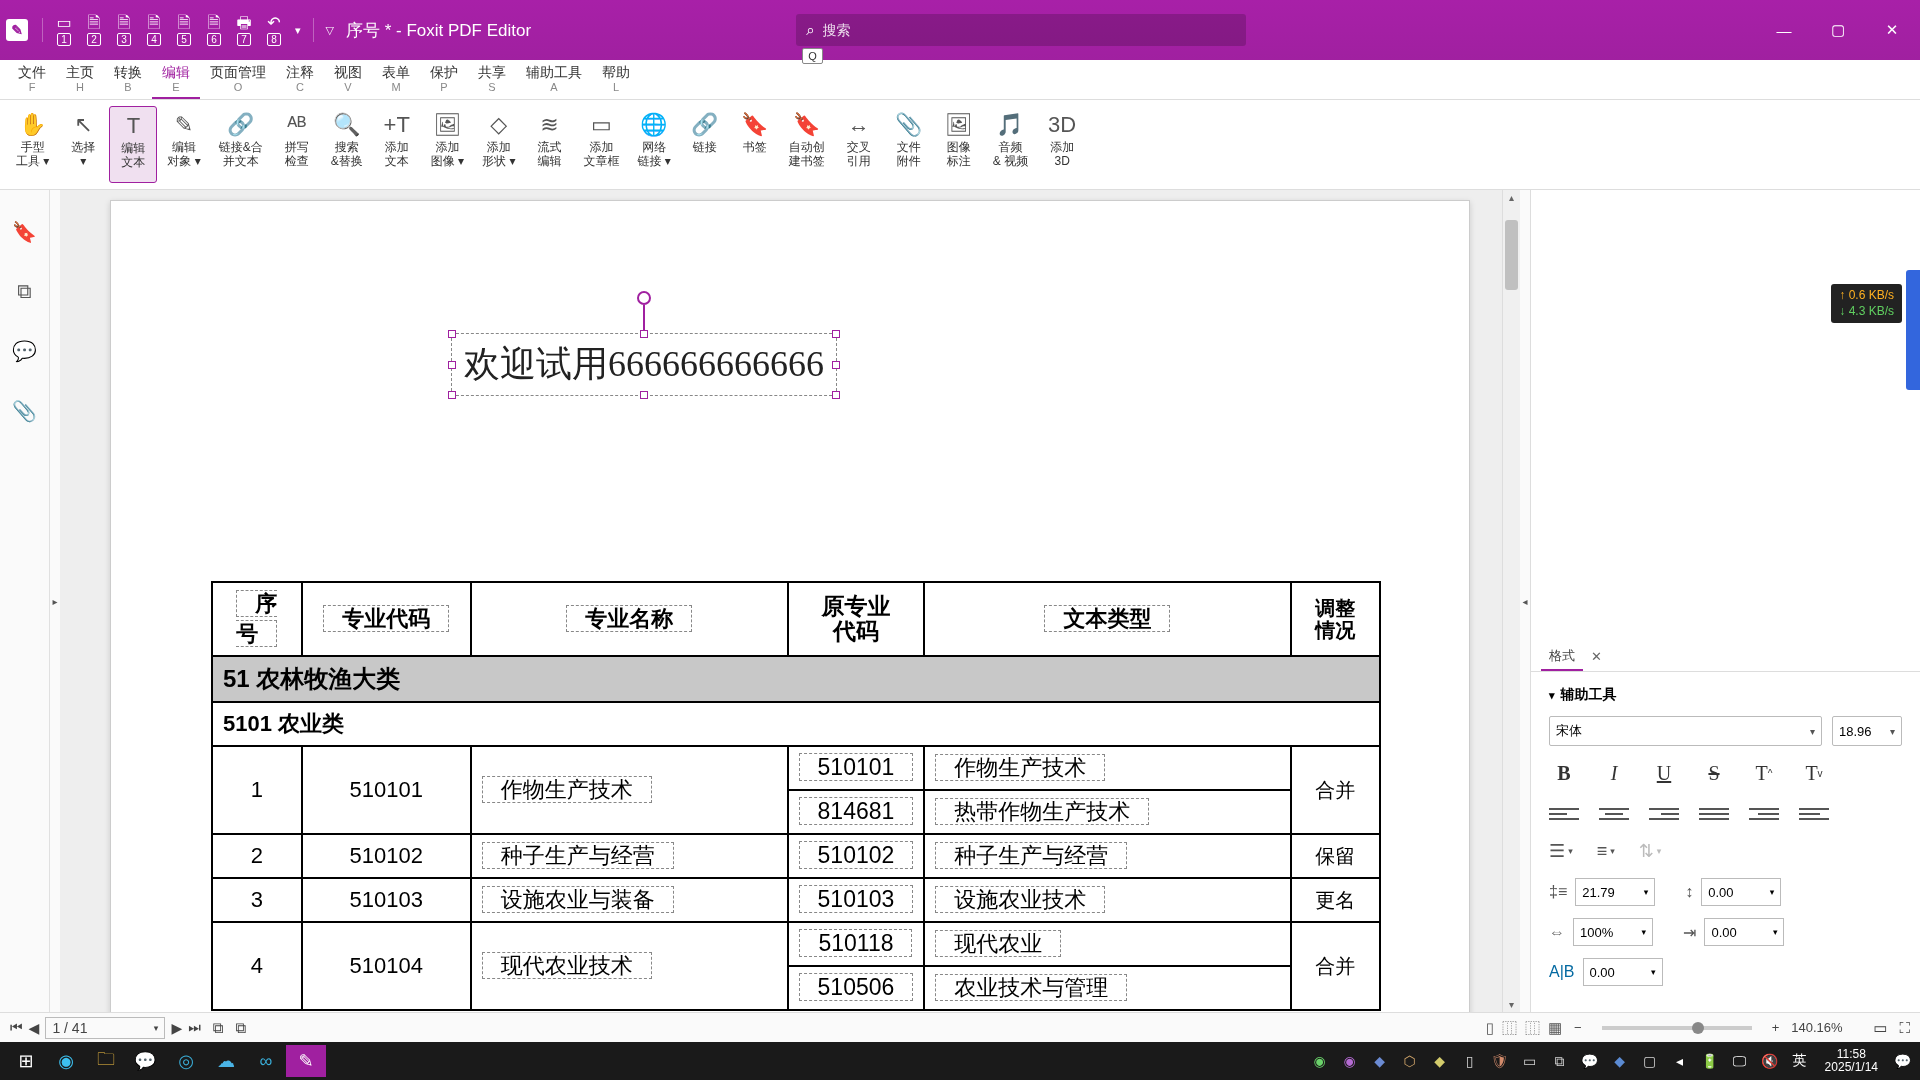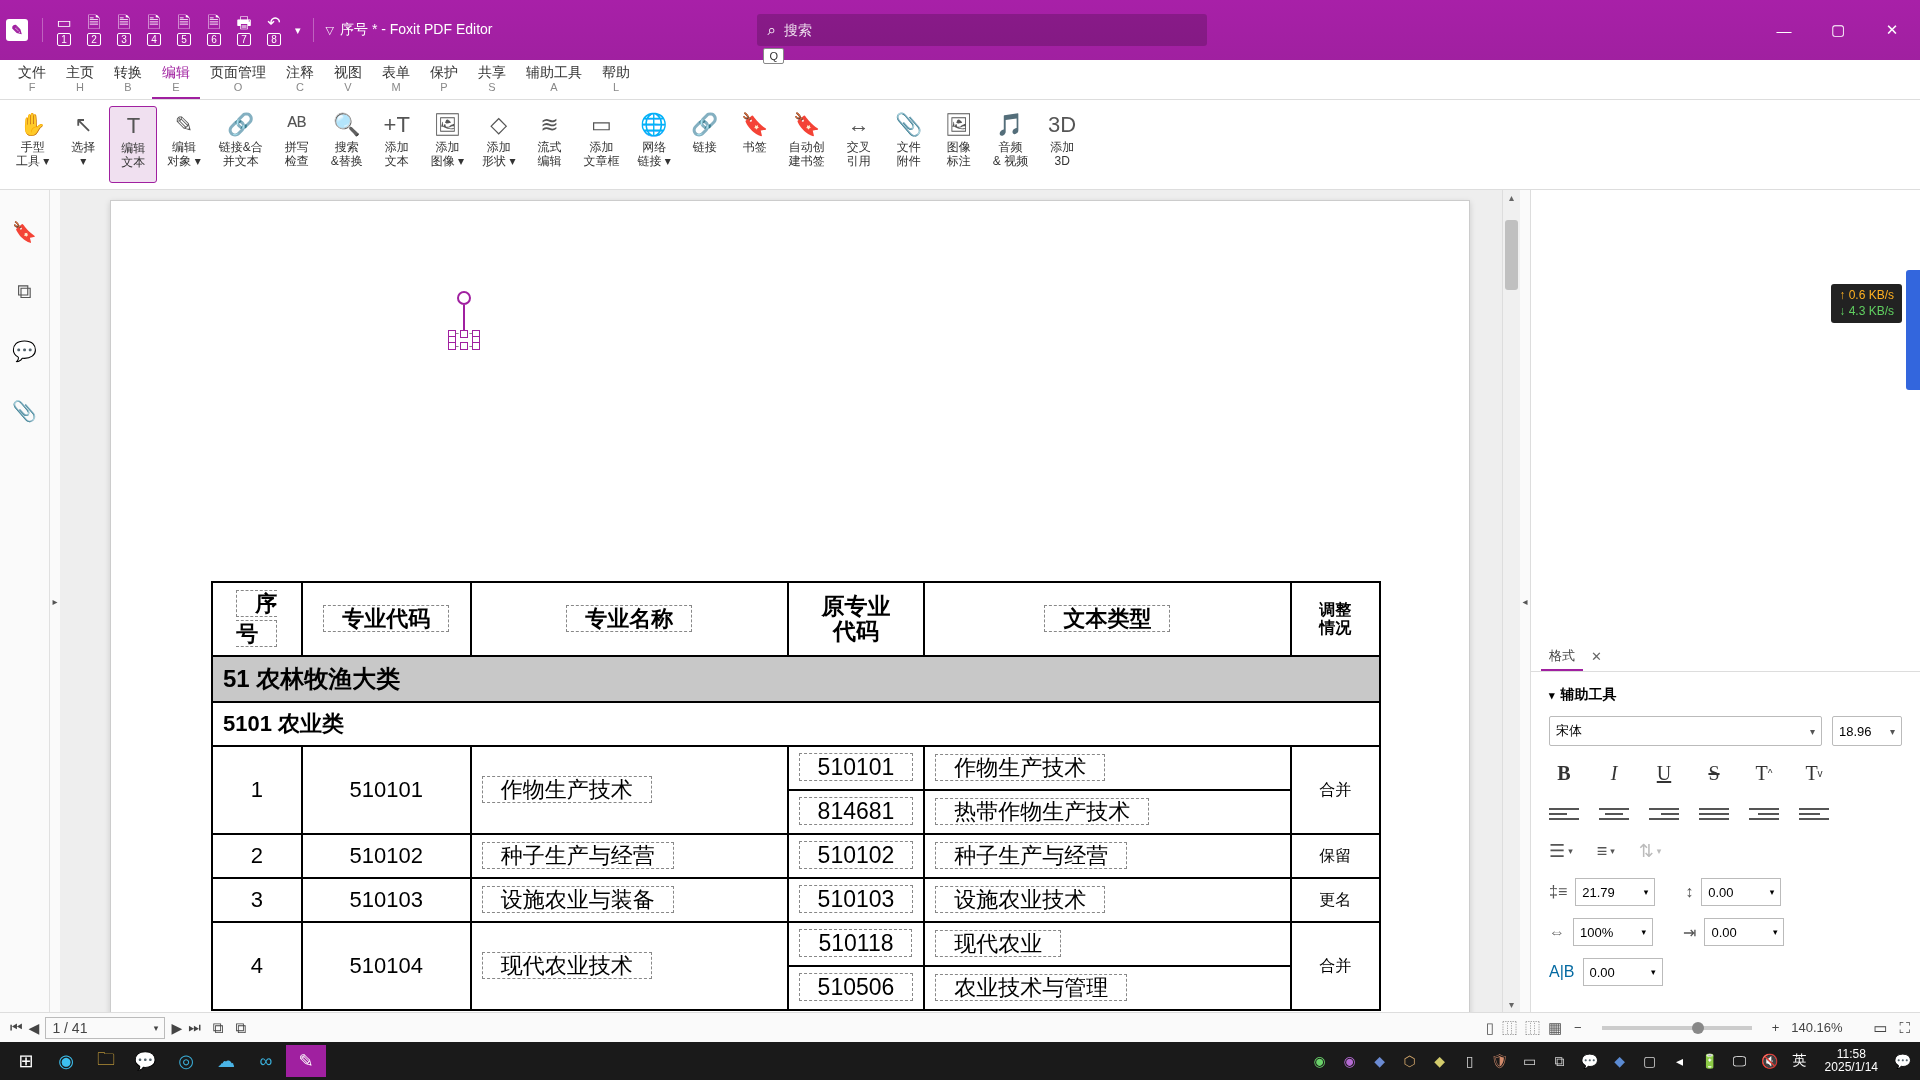--- a/index.html
+++ b/index.html
@@ -6,21 +6,21 @@
 body { width: 1920px; height: 1080px; overflow: hidden; background: #fff; font-size: 13px; }
 
 
 .titlebar { height: 60px; background: linear-gradient(to bottom, #a820a8, #a020a0); display: flex; align-items: center; color: #fff; padding: 0 6px; }
 .titlebar .app-icon { width: 22px; height: 22px; background: #fff; border-radius: 3px; margin-right: 8px; display: flex; align-items: center; justify-content: center; color: #a020a0; font-weight: bold; font-size: 14px; }
 .titlebar .divider { width: 1px; height: 24px; background: rgba(255,255,255,0.3); margin: 0 6px; }
 .titlebar .quick-btn { width: 30px; height: 40px; display: flex; flex-direction: column; align-items: center; justify-content: center; cursor: pointer; }
 .titlebar .quick-btn .qicon { font-size: 16px; line-height: 1; }
 .titlebar .quick-btn .qnum { font-size: 10px; border: 1px solid #fff; border-radius: 2px; padding: 0 3px; margin-top: 2px; }
 .titlebar .tri { font-size: 11px; margin: 0 6px; }
-.titlebar .title-text { font-size: 14px; }
+.titlebar .title-text { font-size: 17px; margin-left: 6px; }
 .titlebar .spacer-left { width: 255px; }
 .titlebar .search-wrap { position: relative; margin-left: 10px; }
 .titlebar .search-box { width: 450px; height: 32px; background: rgba(0,0,0,0.18); border-radius: 3px; display: flex; align-items: center; padding: 0 10px; color: #fff; }
 .titlebar .search-box input { background: transparent; border: none; color: #fff; flex: 1; font-size: 14px; outline: none; }
 .titlebar .search-box input::placeholder { color: rgba(255,255,255,0.85); }
 .titlebar .search-q { position: absolute; top: 34px; left: 6px; background: #fff; border: 1px solid #888; padding: 1px 5px; font-size: 11px; color: #333; border-radius: 2px; }
 .titlebar .spacer-right { flex: 1; }
 .titlebar .win-controls { display: flex; gap: 10px; }
 .titlebar .win-btn { width: 44px; height: 32px; display: flex; align-items: center; justify-content: center; font-size: 15px; cursor: pointer; }
 
@@ -65,21 +65,21 @@
 .data-table { position: absolute; left: 100px; top: 380px; border-collapse: collapse; width: 1170px; font-family: "SimSun", serif; }
 .data-table td, .data-table th { border: 2px solid #000; padding: 6px 10px; font-size: 22px; vertical-align: middle; }
 .data-table th { font-weight: bold; text-align: center; }
 .data-table .cat-row td { background: #c8c8c8; font-weight: bold; font-size: 24px; }
 .data-table .sub-row td { font-weight: bold; font-size: 22px; }
 .data-table .col-idx { width: 90px; text-align: center; }
 .data-table .col-code { width: 170px; text-align: center; }
 .data-table .col-name { width: 320px; }
 .data-table .col-ocode { width: 100px; text-align: center; font-size: 23px; line-height: 1.1; }
 .data-table .col-oname { width: 370px; }
-.data-table .col-adj { width: 90px; text-align: center; font-size: 16px; line-height: 1.1; }
+.data-table .col-adj { width: 90px; text-align: center; font-size: 20px; line-height: 1.1; }
 .data-table .sel-span { border: 1px dashed #888; padding: 0 18px; }
 
 .right-expand { width: 10px; display: flex; align-items: center; justify-content: center; background: #fafafa; }
 .right-expand span { font-size: 10px; color: #555; cursor: pointer; }
 
 
 .right-panel { width: 390px; background: #fff; border-left: 1px solid #ddd; display: flex; flex-direction: column; justify-content: flex-end; }
 .rp-tabs { height: 30px; border-bottom: 1px solid #ddd; display: flex; align-items: center; padding: 0 10px; gap: 8px; }
 .rp-tab { padding: 4px 8px; font-size: 13px; cursor: pointer; }
 .rp-tab.active { border-bottom: 2px solid #a020a0; color: #444; }
@@ -355,20 +355,21 @@
   <div class="left-expand">
       <span>▸</span>
     </div>
 
   <div class="doc-view">
     <div class="page">
       <div class="text-edit-box">
         <div class="rotate-handle"></div>
         <div class="rotate-line"></div>
         <div class="sel-box">
+          <span class="sel-text">欢迎试用666666666666</span>
           <div class="handle h-tl"></div>
           <div class="handle h-tc"></div>
           <div class="handle h-tr"></div>
           <div class="handle h-ml"></div>
           <div class="handle h-mr"></div>
           <div class="handle h-bl"></div>
           <div class="handle h-bc"></div>
           <div class="handle h-br"></div>
         </div>
       </div>

